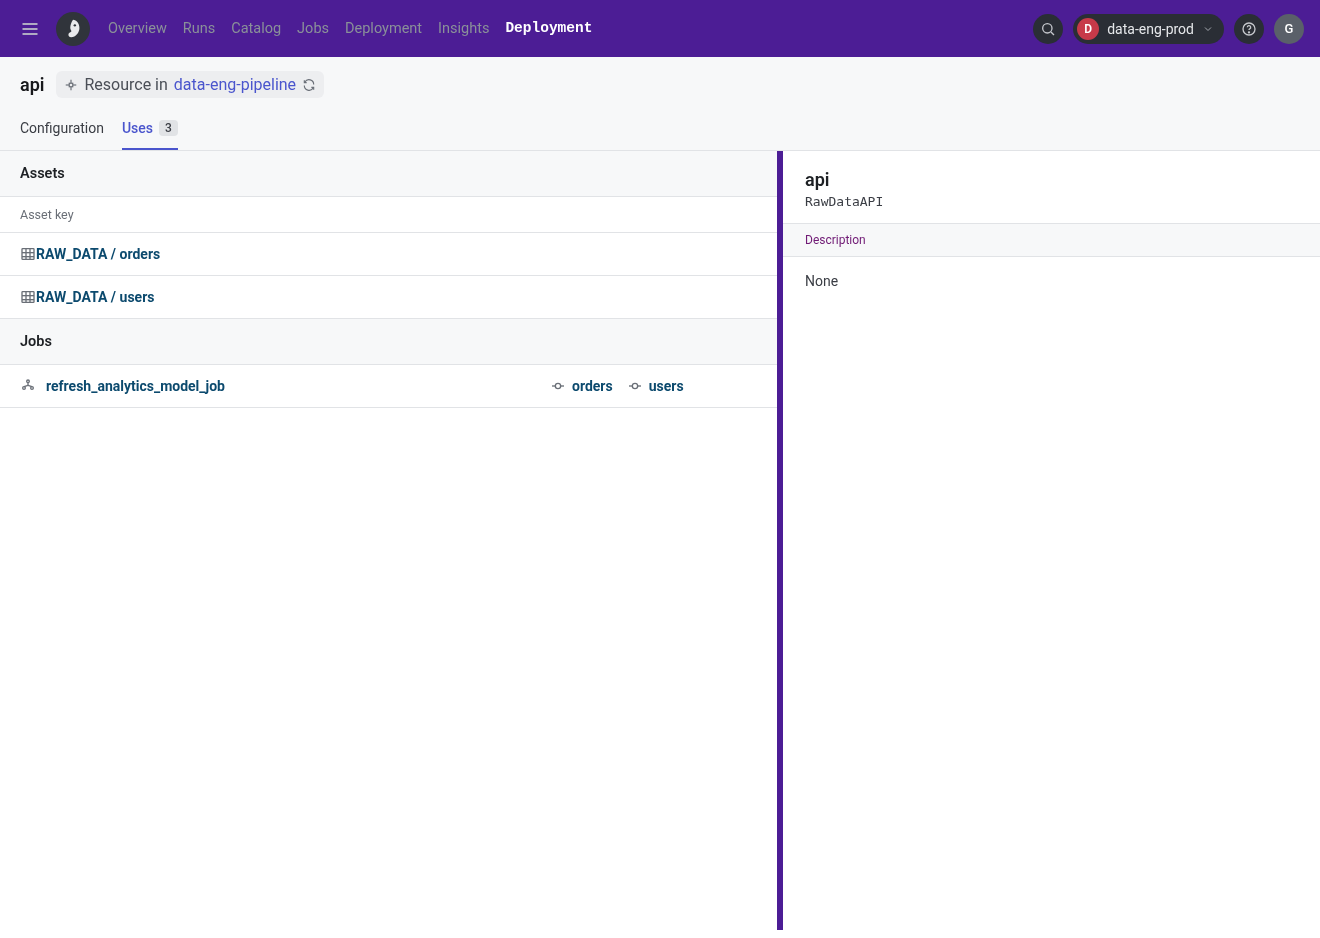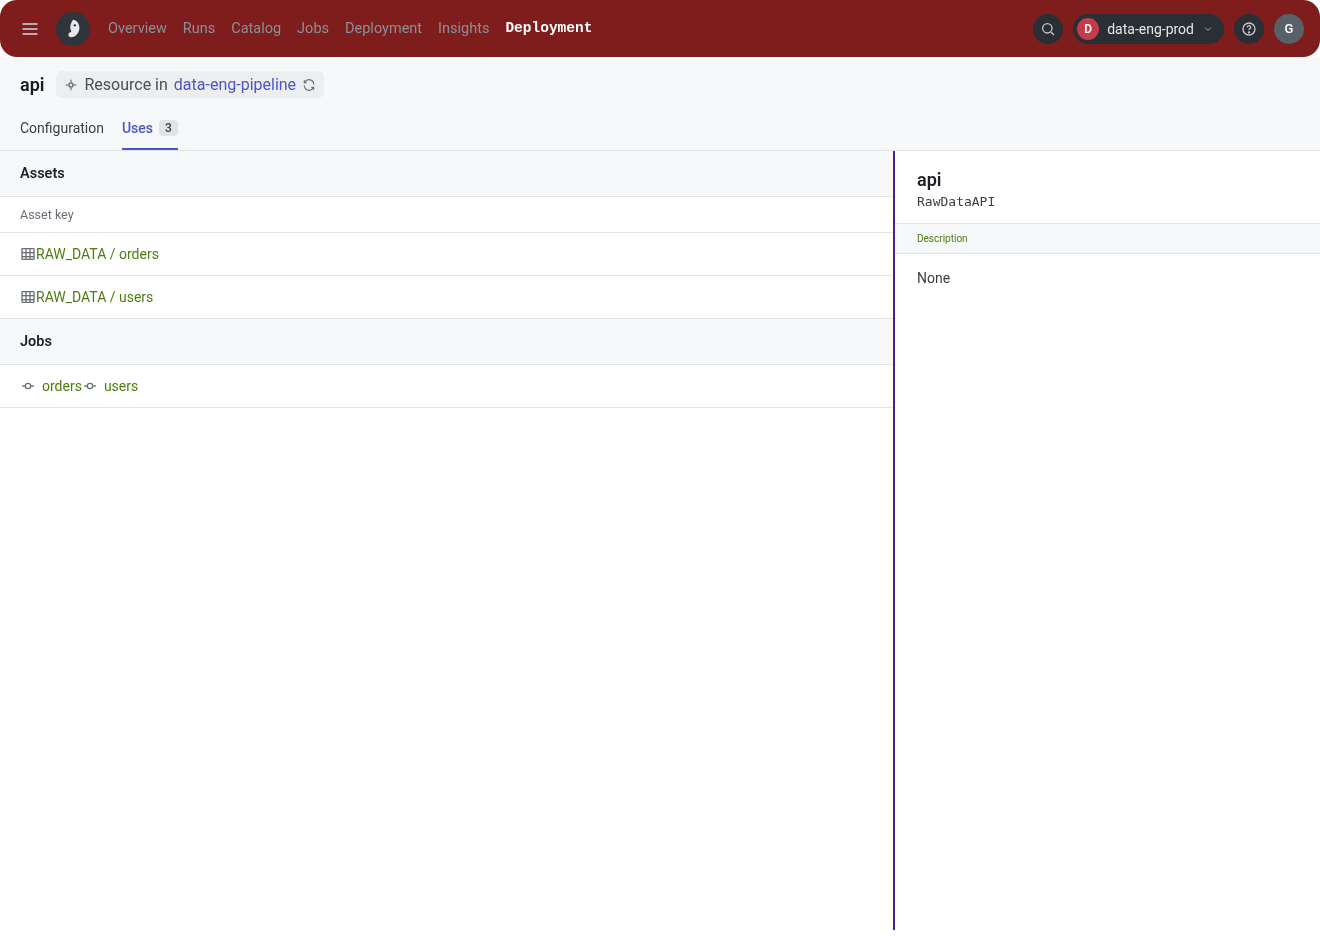--- a/index.html
+++ b/index.html
@@ -8,27 +8,26 @@
   font-size: 14px;
   color: #1d2024;
   background: #fff;
   width: 1320px;
   height: 938px;
   overflow: hidden;
 }
 
 
 .topnav {
-  background: #7f1d1d;
+  background: #4c1d95;
   height: 57px;
   display: flex;
   align-items: center;
   padding: 0 16px;
   gap: 12px;
-  border-radius: 17px;
 }
 .hamburger {
   width: 28px; height: 28px;
   display: flex; align-items: center; justify-content: center;
   cursor: pointer;
 }
 .hamburger svg { width: 20px; height: 20px; }
 .logo {
   width: 34px; height: 34px;
   background: #30343b;
@@ -128,22 +127,22 @@
   font-size: 12px;
   font-weight: 500;
 }
 
 
 .main {
   display: flex;
   height: calc(938px - 57px - 102px);
 }
 .left-pane {
-  width: 895px;
-  border-right: 2px solid #4c1d95;
+  width: 783px;
+  border-right: 6px solid #4c1d95;
   overflow-y: auto;
 }
 .right-pane {
   flex: 1;
   background: #fff;
 }
 
 .section-header {
   background: #f7f8f9;
   border-bottom: 1px solid #e1e3e6;
@@ -161,42 +160,42 @@
 .col-header-row .col-job { width: 530px; }
 .col-header-row .col-ops { flex: 1; }
 .table-row {
   display: flex;
   align-items: center;
   padding: 13px 20px;
   border-bottom: 1px solid #e1e3e6;
   font-size: 14px;
 }
 .table-row .col-job { width: 530px; display: flex; align-items: center; gap: 10px; }
-.table-row .col-ops { flex: 1; display: flex; align-items: center; }
-.asset-link, .job-link, .op-link { color: #4d7c0f; cursor: pointer; }
+.table-row .col-ops { flex: 1; display: flex; align-items: center; gap: 14px; }
+.asset-link, .job-link, .op-link { color: #0c4a6e; cursor: pointer; font-weight: bold; }
 .row-icon { width: 16px; height: 16px; display: inline-flex; color: #6a6f77; }
 .op-item { display: flex; align-items: center; gap: 6px; }
 
 
 .detail-header {
   padding: 18px 22px 14px 22px;
   border-bottom: 1px solid #e1e3e6;
 }
 .detail-title { font-size: 18px; font-weight: 600; margin-bottom: 4px; }
 .detail-subtitle {
   font-family: ui-monospace, SFMono-Regular, Menlo, Consolas, monospace;
   font-size: 13px;
   color: #3a3d44;
 }
 .detail-section-label {
   background: #f7f8f9;
   border-bottom: 1px solid #e1e3e6;
   padding: 9px 22px;
-  font-size: 10px;
-  color: #4d7c0f;
+  font-size: 12px;
+  color: #701a75;
 }
 .detail-body {
   padding: 16px 22px;
   font-size: 14px;
   color: #3a3d44;
 }
 </style>
 </head>
 <body>
 
@@ -312,20 +311,33 @@
             <line x1="3" y1="16" x2="21" y2="16"></line>
             <line x1="9" y1="4" x2="9" y2="20"></line>
             <line x1="15" y1="4" x2="15" y2="20"></line>
           </svg>
       </span>
       <span class="asset-link">RAW_DATA / users</span>
     </div>
 
     <div class="section-header">Jobs</div>
     <div class="table-row">
+      <div class="col-job">
+        <span class="row-icon">
+          <svg viewBox="0 0 24 24" fill="none" stroke="#6a6f77" stroke-width="2">
+              <circle cx="12" cy="5" r="2"></circle>
+              <circle cx="6" cy="15" r="2"></circle>
+              <circle cx="18" cy="15" r="2"></circle>
+              <line x1="12" y1="7" x2="12" y2="11"></line>
+              <line x1="12" y1="11" x2="6" y2="13"></line>
+              <line x1="12" y1="11" x2="18" y2="13"></line>
+            </svg>
+        </span>
+        <span class="job-link">refresh_analytics_model_job</span>
+      </div>
       <div class="col-ops">
         <span class="op-item">
           <span class="row-icon">
             <svg viewBox="0 0 24 24" fill="none" stroke="#6a6f77" stroke-width="2">
                 <circle cx="12" cy="12" r="4"></circle>
                 <line x1="3" y1="12" x2="8" y2="12"></line>
                 <line x1="16" y1="12" x2="21" y2="12"></line>
               </svg>
           </span>
           <span class="op-link">orders</span>

